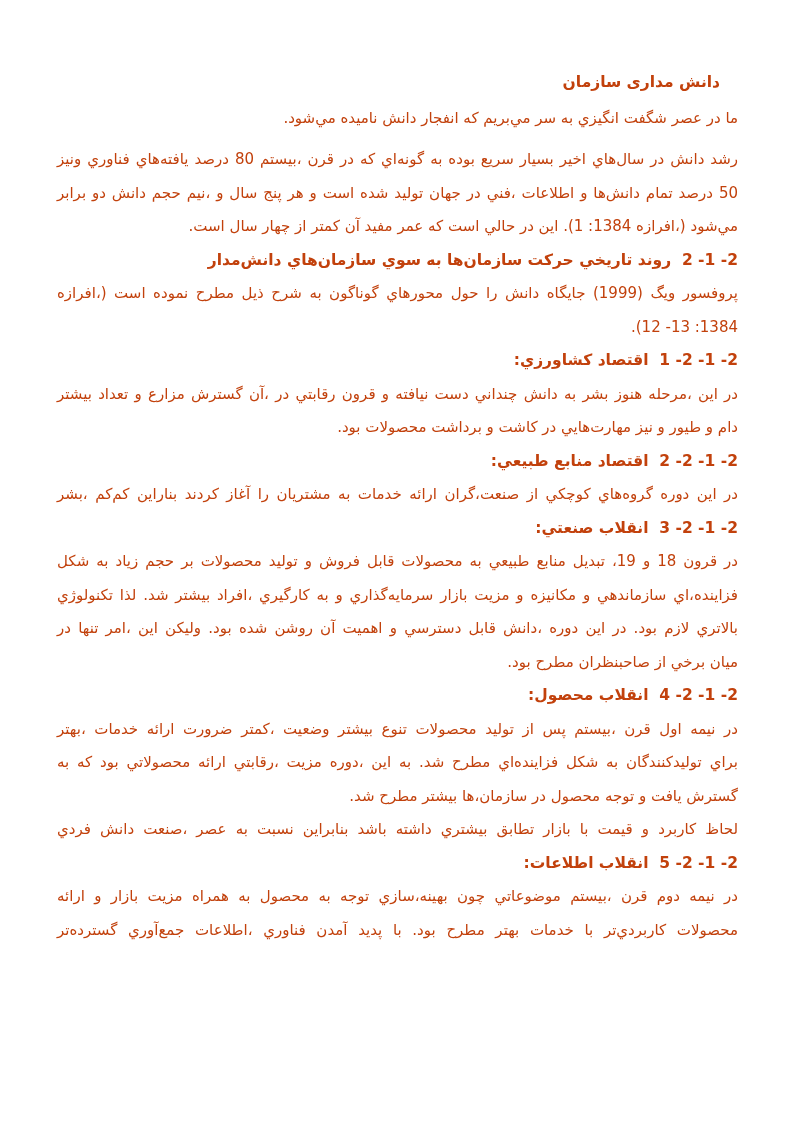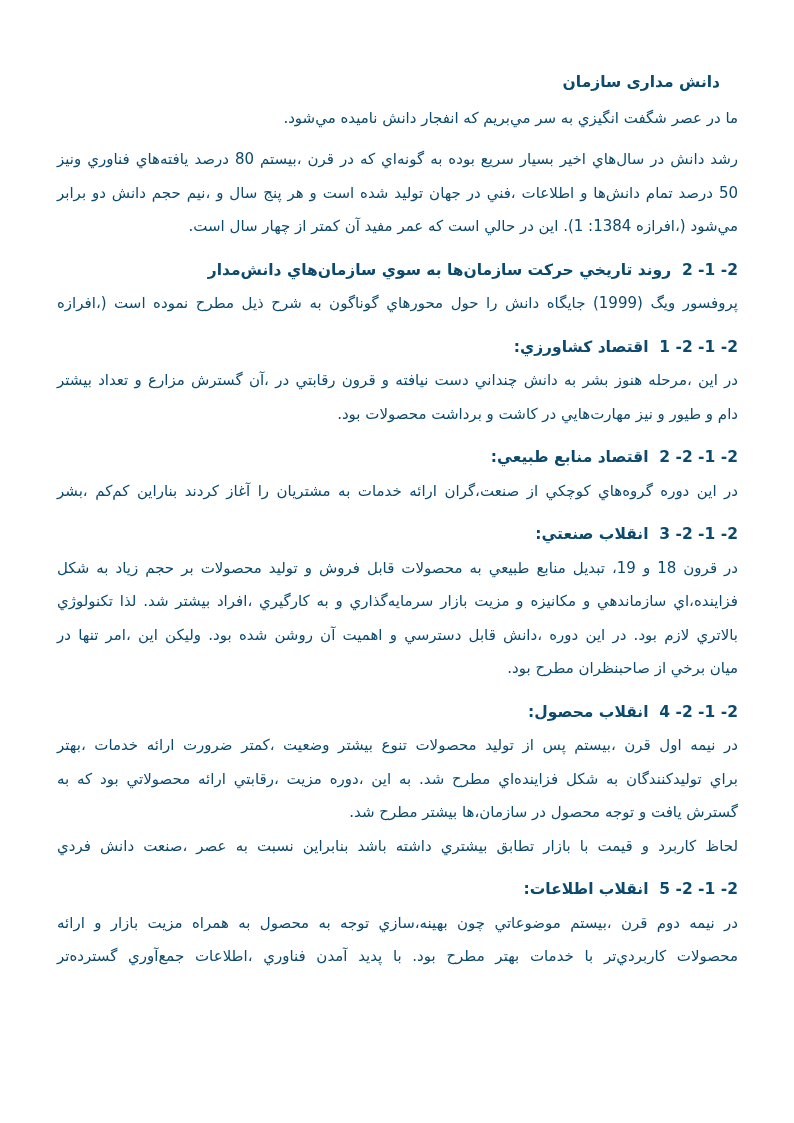--- a/index.html
+++ b/index.html
@@ -6,42 +6,41 @@
     margin: 0;
     padding: 0;
     background: #ffffff;
   }
   .page {
     position: relative;
     width: 794px;
     height: 1062px;
     box-sizing: border-box;
     background: #ffffff;
-    color: #0c4a6e;
+    color: #c2410c;
     direction: rtl;
     padding: 66px 56px 0 57px;
     overflow: hidden;
     font-family: "DejaVu Sans", sans-serif;
   }
   .title {
     font-size: 15.5px;
     font-weight: bold;
     line-height: 33.5px;
     text-align: right;
     padding-right: 18px;
     margin-bottom: 2px;
     white-space: pre;
   }
   .para { margin: 0; }
   .para + .para { margin-top: 8px; }
   .heading {
     font-size: 15.5px;
     font-weight: bold;
     line-height: 33.5px;
-    margin-top: 10px;
     text-align: right;
     white-space: pre;
   }
   .line {
     font-size: 15px;
     line-height: 33.5px;
   }
   .jline {
     text-align: justify;
     text-align-last: justify;
@@ -61,20 +60,21 @@
         <div class="line lline">ما در عصر شگفت انگيزي به سر مي‌بريم كه انفجار دانش ناميده مي‌شود.</div>
       </div>
       <div class="para">
         <div class="line jline">رشد دانش در سال‌هاي اخير بسيار سريع بوده به گونه‌اي كه در قرن ،بيستم 80 درصد يافته‌هاي فناوري ونيز</div>
         <div class="line jline">50 درصد تمام دانش‌ها و اطلاعات ،فني در جهان توليد شده است و هر پنج سال و ،نيم حجم دانش دو برابر</div>
         <div class="line lline">مي‌شود (،افرازه 1384: 1). اين در حالي است كه عمر مفيد آن كمتر از چهار سال است.</div>
       </div>
       <div class="heading">2- 1- 2  روند تاريخي حركت سازمان‌ها به سوي سازمان‌هاي دانش‌مدار</div>
       <div class="para">
         <div class="line jline">پروفسور ويگ (1999) جايگاه دانش را حول محورهاي گوناگون به شرح ذيل مطرح نموده است (،افرازه</div>
+        <div class="line lline">1384: 13- 12).</div>
       </div>
       <div class="heading">2- 1- 2- 1  اقتصاد كشاورزي:</div>
       <div class="para">
         <div class="line jline">در اين ،مرحله هنوز بشر به دانش چنداني دست نيافته و قرون رقابتي در ،آن گسترش مزارع و تعداد بيشتر</div>
         <div class="line lline">دام و طيور و نيز مهارت‌هايي در كاشت و برداشت محصولات بود.</div>
       </div>
       <div class="heading">2- 1- 2- 2  اقتصاد منابع طبيعي:</div>
       <div class="para">
         <div class="line jline">در اين دوره گروه‌هاي كوچكي از صنعت،گران ارائه خدمات به مشتريان را آغاز كردند بناراين كم‌كم ،بشر</div>
       </div>

